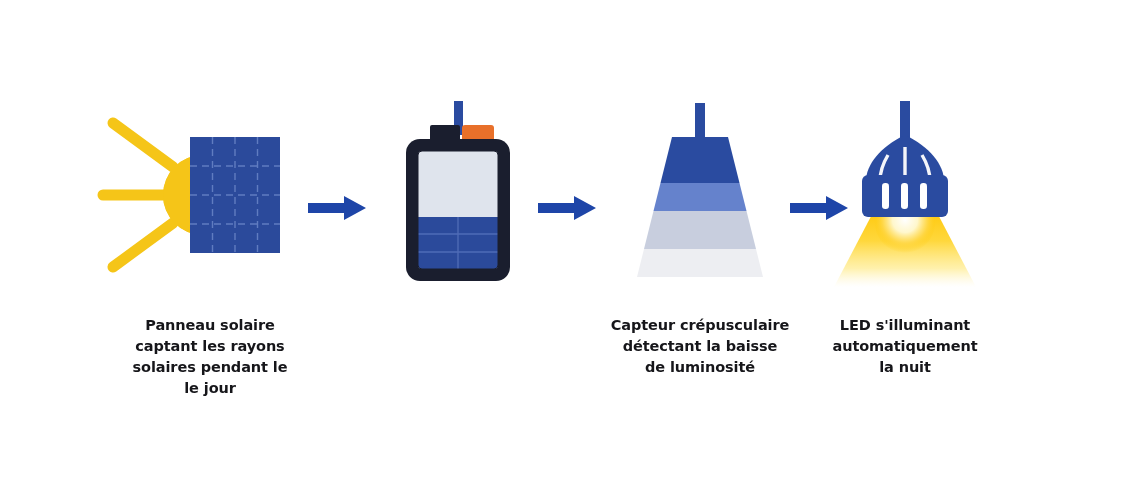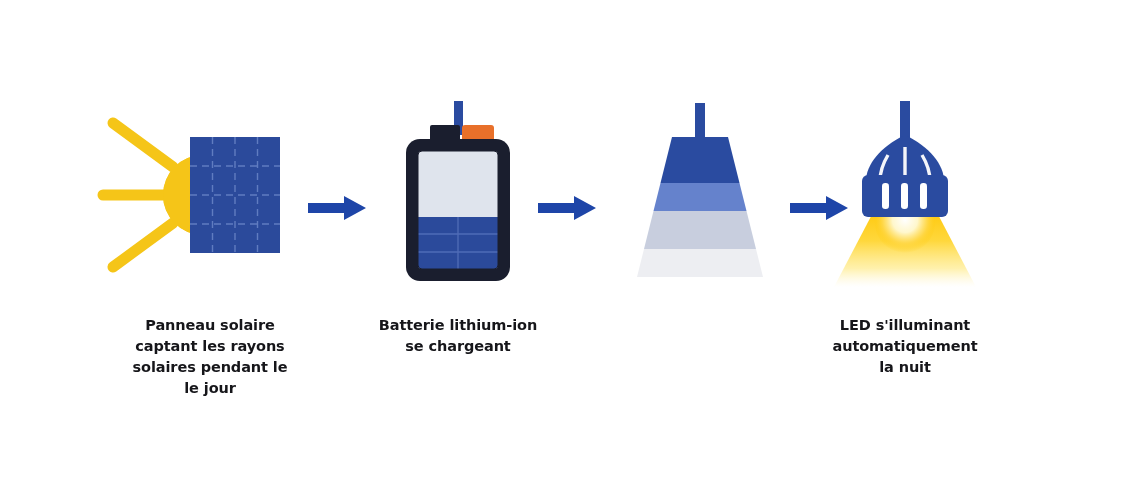--- a/index.html
+++ b/index.html
@@ -133,22 +133,20 @@
           <rect x="60" y="122" width="80" height="52" fill="#2B4A9B"></rect>
           <g stroke="#5C79C0" stroke-width="1.3" opacity="0.75">
             <line x1="100" y1="122" x2="100" y2="174"></line>
             <line x1="60" y1="139" x2="140" y2="139"></line>
             <line x1="60" y1="157" x2="140" y2="157"></line>
           </g>
         </g>
         <rect x="60" y="56" width="80" height="118" rx="4" fill="none" stroke="#1A1E2E" stroke-width="1"></rect>
       </svg>
     </div>
-    <div class="caption">Batterie lithium-ion
-se chargeant</div>
   </div>
 
   <div class="arrow" id="arrow-2">
     <svg width="58" height="24" viewBox="0 0 58 24">
       <path d="M0 7 H36 V0 L58 12 L36 24 V17 H0 Z" fill="#1E45A8"></path>
     </svg>
   </div>
 
   <div class="stage" id="stage-sensor">
     <div class="icon-box">
@@ -160,20 +158,23 @@
           <path d="M72 42 H128 L163 182 H37 Z"></path>
         </clipPath>
         <g clip-path="url(#trapClip)">
           <rect x="0" y="36" width="200" height="52" fill="#2A4BA0"></rect>
           <rect x="0" y="88" width="200" height="28" fill="#6582CC"></rect>
           <rect x="0" y="116" width="200" height="38" fill="#C8CEDE"></rect>
           <rect x="0" y="154" width="200" height="34" fill="#EDEEF2"></rect>
         </g>
       </svg>
     </div>
+    <div class="caption">Capteur crépusculaire
+détectant la baisse
+de luminosité</div>
   </div>
 
   <div class="arrow" id="arrow-3">
     <svg width="58" height="24" viewBox="0 0 58 24">
       <path d="M0 7 H36 V0 L58 12 L36 24 V17 H0 Z" fill="#1E45A8"></path>
     </svg>
   </div>
 
   <div class="stage" id="stage-led">
     <div class="icon-box">

